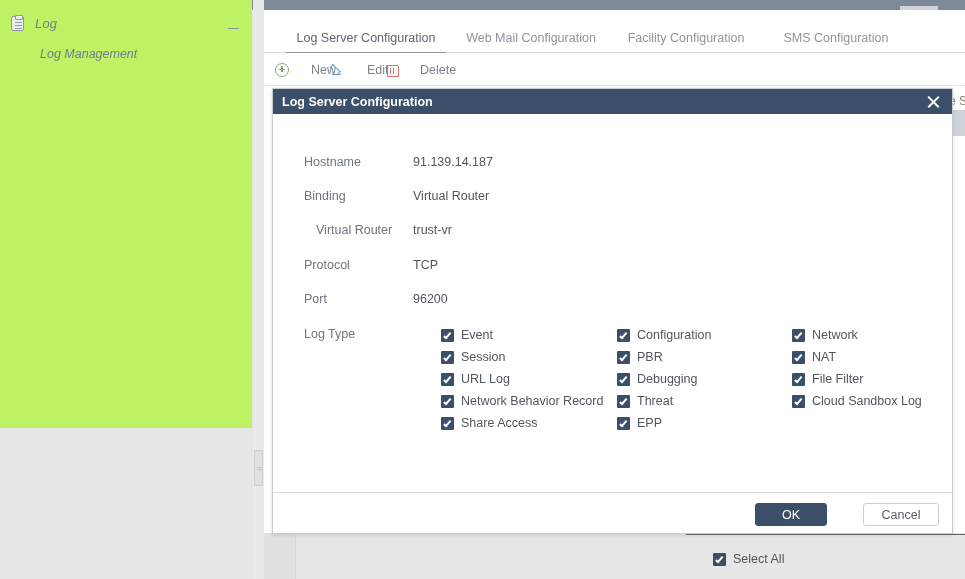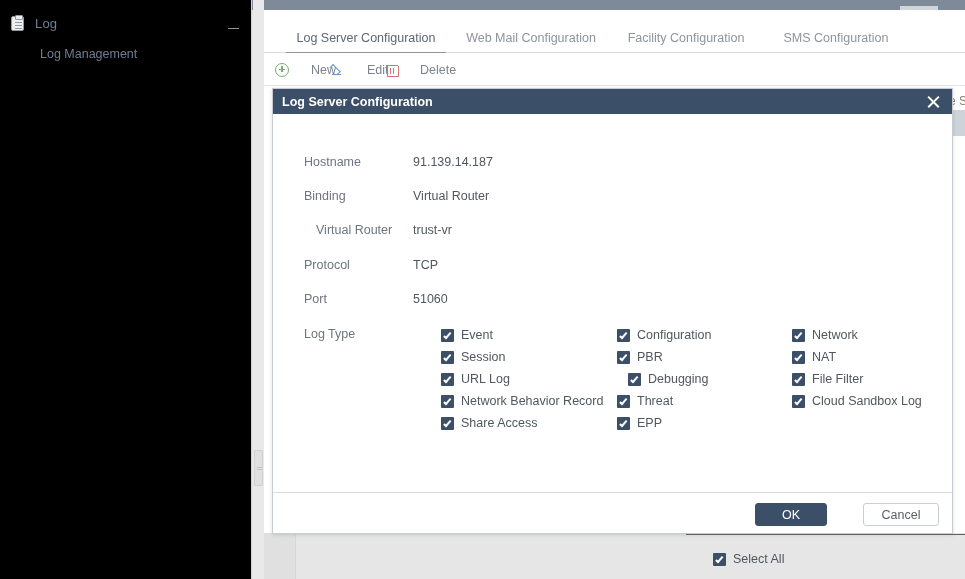--- a/index.html
+++ b/index.html
@@ -19,23 +19,24 @@
     position: absolute; left: 252px; top: 0; width: 713px; height: 10px;
     background: #7f8a99;
   }
   .topbar-seg {
     position: absolute; left: 648px; top: 6px; width: 38px; height: 4px;
     background: #cfd4da;
   }
 
   
   .sidebar {
-    position: absolute; left: 0; top: 0; width: 252px; height: 579px;
-    background: #000000;
+    position: absolute; left: 0; top: 0; width: 252px; height: 428px;
+    background: #bef264;
     border-right: 1px solid #d2d2d2;
+    font-style: italic;
   }
   .sb-header {
     position: absolute; left: 0; top: 10px; width: 252px; height: 27px;
     display: flex; align-items: center;
   }
   .sb-clip {
     margin-left: 11px; width: 13px; height: 15px; position: relative;
     border: 1px solid #9099a6; border-radius: 2px; background: #eeeeee;
   }
   .sb-clip:before {
@@ -349,21 +350,21 @@
         <div class="val">trust-vr</div>
       </div>
 
       <div class="row" style="top:144px;">
         <div class="lbl">Protocol</div>
         <div class="val">TCP</div>
       </div>
 
       <div class="row" style="top:178px;">
         <div class="lbl">Port</div>
-        <div class="val">51060</div>
+        <div class="val">96200</div>
       </div>
 
       <div class="row" style="top:213px;">
         <div class="lbl">Log Type</div>
       </div>
 
       <div class="cbgrid">
           <div class="cb" style="left: 141px; top: 0px;">
             <span class="cbx"></span>
             <span class="cb-lbl">Event</span>
@@ -385,21 +386,21 @@
             <span class="cb-lbl">Share Access</span>
           </div>
           <div class="cb" style="left: 317px; top: 0px;">
             <span class="cbx"></span>
             <span class="cb-lbl">Configuration</span>
           </div>
           <div class="cb" style="left: 317px; top: 22px;">
             <span class="cbx"></span>
             <span class="cb-lbl">PBR</span>
           </div>
-          <div class="cb" style="left: 328px; top: 44px;">
+          <div class="cb" style="left: 317px; top: 44px;">
             <span class="cbx"></span>
             <span class="cb-lbl">Debugging</span>
           </div>
           <div class="cb" style="left: 317px; top: 66px;">
             <span class="cbx"></span>
             <span class="cb-lbl">Threat</span>
           </div>
           <div class="cb" style="left: 317px; top: 88px;">
             <span class="cbx"></span>
             <span class="cb-lbl">EPP</span>

